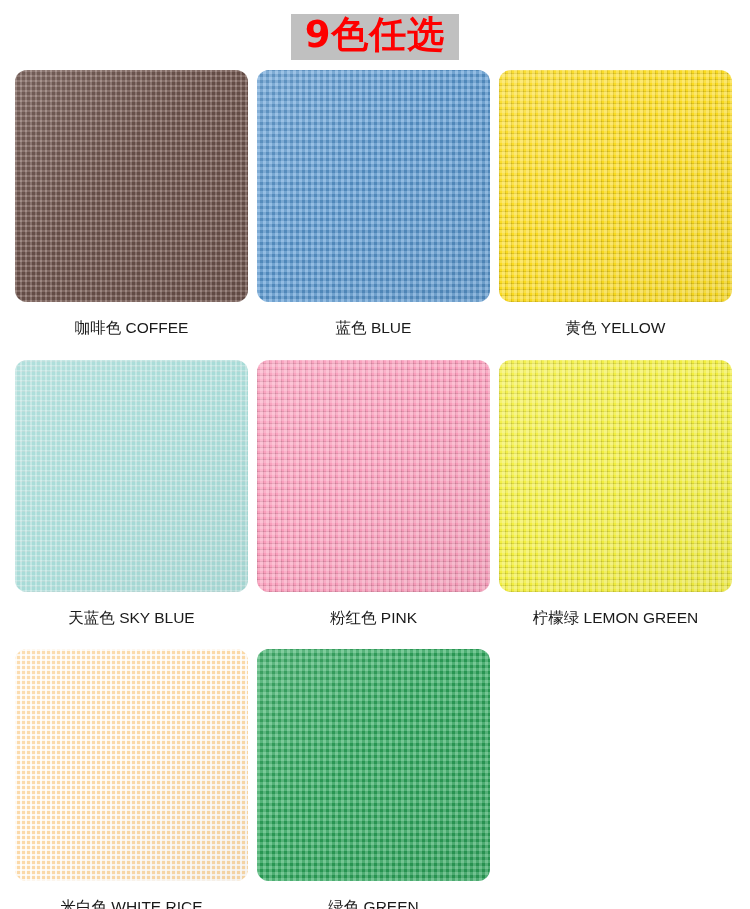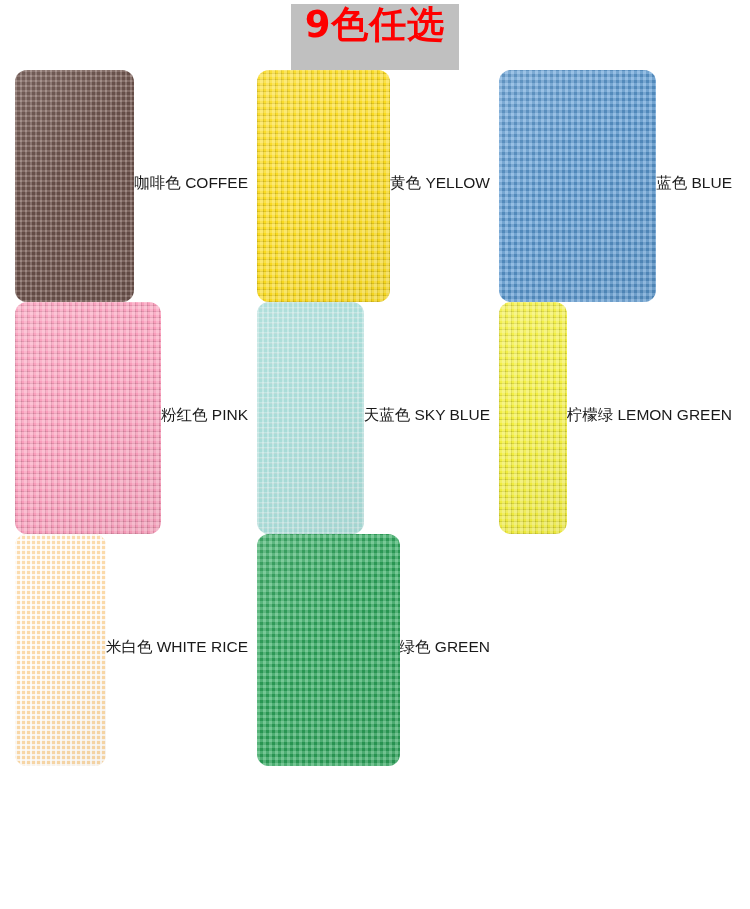--- a/index.html
+++ b/index.html
@@ -13,20 +13,21 @@
     font-family: "Liberation Sans", "DejaVu Sans", sans-serif;
     overflow: hidden;
     position: relative;
   }
 
   
   .title-wrap {
     width: 750px;
     height: 70px;
     display: flex;
+    align-items: center;
     justify-content: center;
     padding-top: 4px;
     box-sizing: border-box;
   }
   .title-band {
     background: #c0c0c0;
     padding: 1px 14px 4px 14px;
     line-height: 1;
     display: inline-block;
   }
@@ -47,21 +48,21 @@
     padding: 0 15px;
     box-sizing: border-box;
     display: grid;
     grid-template-columns: repeat(3, 233px);
     column-gap: 9px;
     row-gap: 0px;
   }
   .cell {
     width: 233px;
     display: flex;
-    flex-direction: row;
+    flex-direction: column;
     align-items: center;
   }
   .swatch {
     width: 233px;
     height: 232px;
     border-radius: 12px;
     position: relative;
     overflow: hidden;
   }
   .swatch .weave {
@@ -159,52 +160,52 @@
   <div class="cell">
     <div class="swatch" style="background-color: rgb(125, 96, 88);">
       <div class="weave weave-mesh"></div>
       <div class="sheen"></div>
     </div>
     <div class="caption">咖啡色 COFFEE</div>
   </div>
 
 
   <div class="cell">
+    <div class="swatch" style="background-color: rgb(91, 155, 213);">
+      <div class="weave weave-dots"></div>
+      <div class="sheen"></div>
+    </div>
+    <div class="caption">蓝色 BLUE</div>
+  </div>
+
+  <div class="cell">
     <div class="swatch" style="background-color: rgb(250, 218, 30);">
       <div class="weave weave-basket"></div>
       <div class="sheen"></div>
     </div>
     <div class="caption">黄色 YELLOW</div>
   </div>
 
   <div class="cell">
-    <div class="swatch" style="background-color: rgb(91, 155, 213);">
-      <div class="weave weave-dots"></div>
-      <div class="sheen"></div>
-    </div>
-    <div class="caption">蓝色 BLUE</div>
+    <div class="swatch" style="background-color: rgb(168, 220, 216);">
+      <div class="weave weave-grid"></div>
+      <div class="sheen"></div>
+    </div>
+    <div class="caption">天蓝色 SKY BLUE</div>
   </div>
 
   <div class="cell">
     <div class="swatch" style="background-color: rgb(250, 157, 187);">
       <div class="weave weave-basket"></div>
       <div class="sheen"></div>
     </div>
     <div class="caption">粉红色 PINK</div>
   </div>
 
   <div class="cell">
-    <div class="swatch" style="background-color: rgb(168, 220, 216);">
-      <div class="weave weave-grid"></div>
-      <div class="sheen"></div>
-    </div>
-    <div class="caption">天蓝色 SKY BLUE</div>
-  </div>
-
-  <div class="cell">
     <div class="swatch" style="background-color: rgb(242, 238, 62);">
       <div class="weave weave-basket"></div>
       <div class="sheen"></div>
     </div>
     <div class="caption">柠檬绿 LEMON GREEN</div>
   </div>
 
   <div class="cell">
     <div class="swatch" style="background-color: rgb(251, 217, 168);">
       <div class="weave weave-light"></div>

